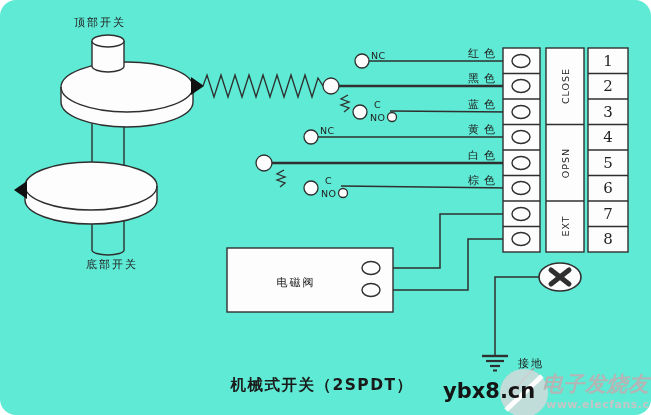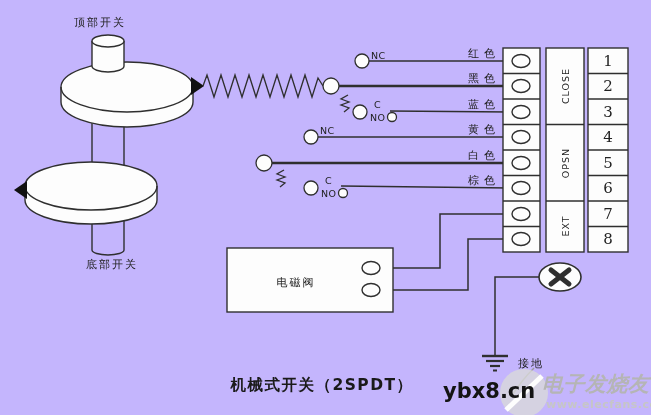--- a/index.html
+++ b/index.html
@@ -1,17 +1,17 @@
 <!DOCTYPE html>
 <html><head>
 <meta charset="utf-8">
 <style>
   html,body{margin:0;padding:0;background:#ffffff;}
-  .page{position:relative;width:651px;height:415px;background:#c4b5fd;overflow:hidden;
-        font-family:"DejaVu Sans",sans-serif;}
+  .page{position:relative;width:651px;height:415px;background:#5eead4;overflow:hidden;
+        font-family:"DejaVu Sans",sans-serif;border-radius:16px;}
   svg{position:absolute;left:0;top:0;}
   svg text{font-family:"DejaVu Sans",sans-serif;fill:#222;}
   .cjk-label{font-size:11px;letter-spacing:2px;}
   .wire-label{font-size:11px;letter-spacing:5px;}
   .contact-label{font-size:9.5px;letter-spacing:.5px;}
   .group-label{font-size:9.5px;letter-spacing:1px;}
   .num-label{font-size:15px;font-family:"DejaVu Serif",serif;}
   .title-label{font-size:15.5px;font-weight:bold;letter-spacing:1.5px;fill:#1a1a1a;}
   .wm-site{font-size:21px;font-weight:bold;fill:#141414;}
   .wm-brand{font-size:21px;font-weight:bold;font-style:italic;fill:#b5b5b5;letter-spacing:.5px;}

